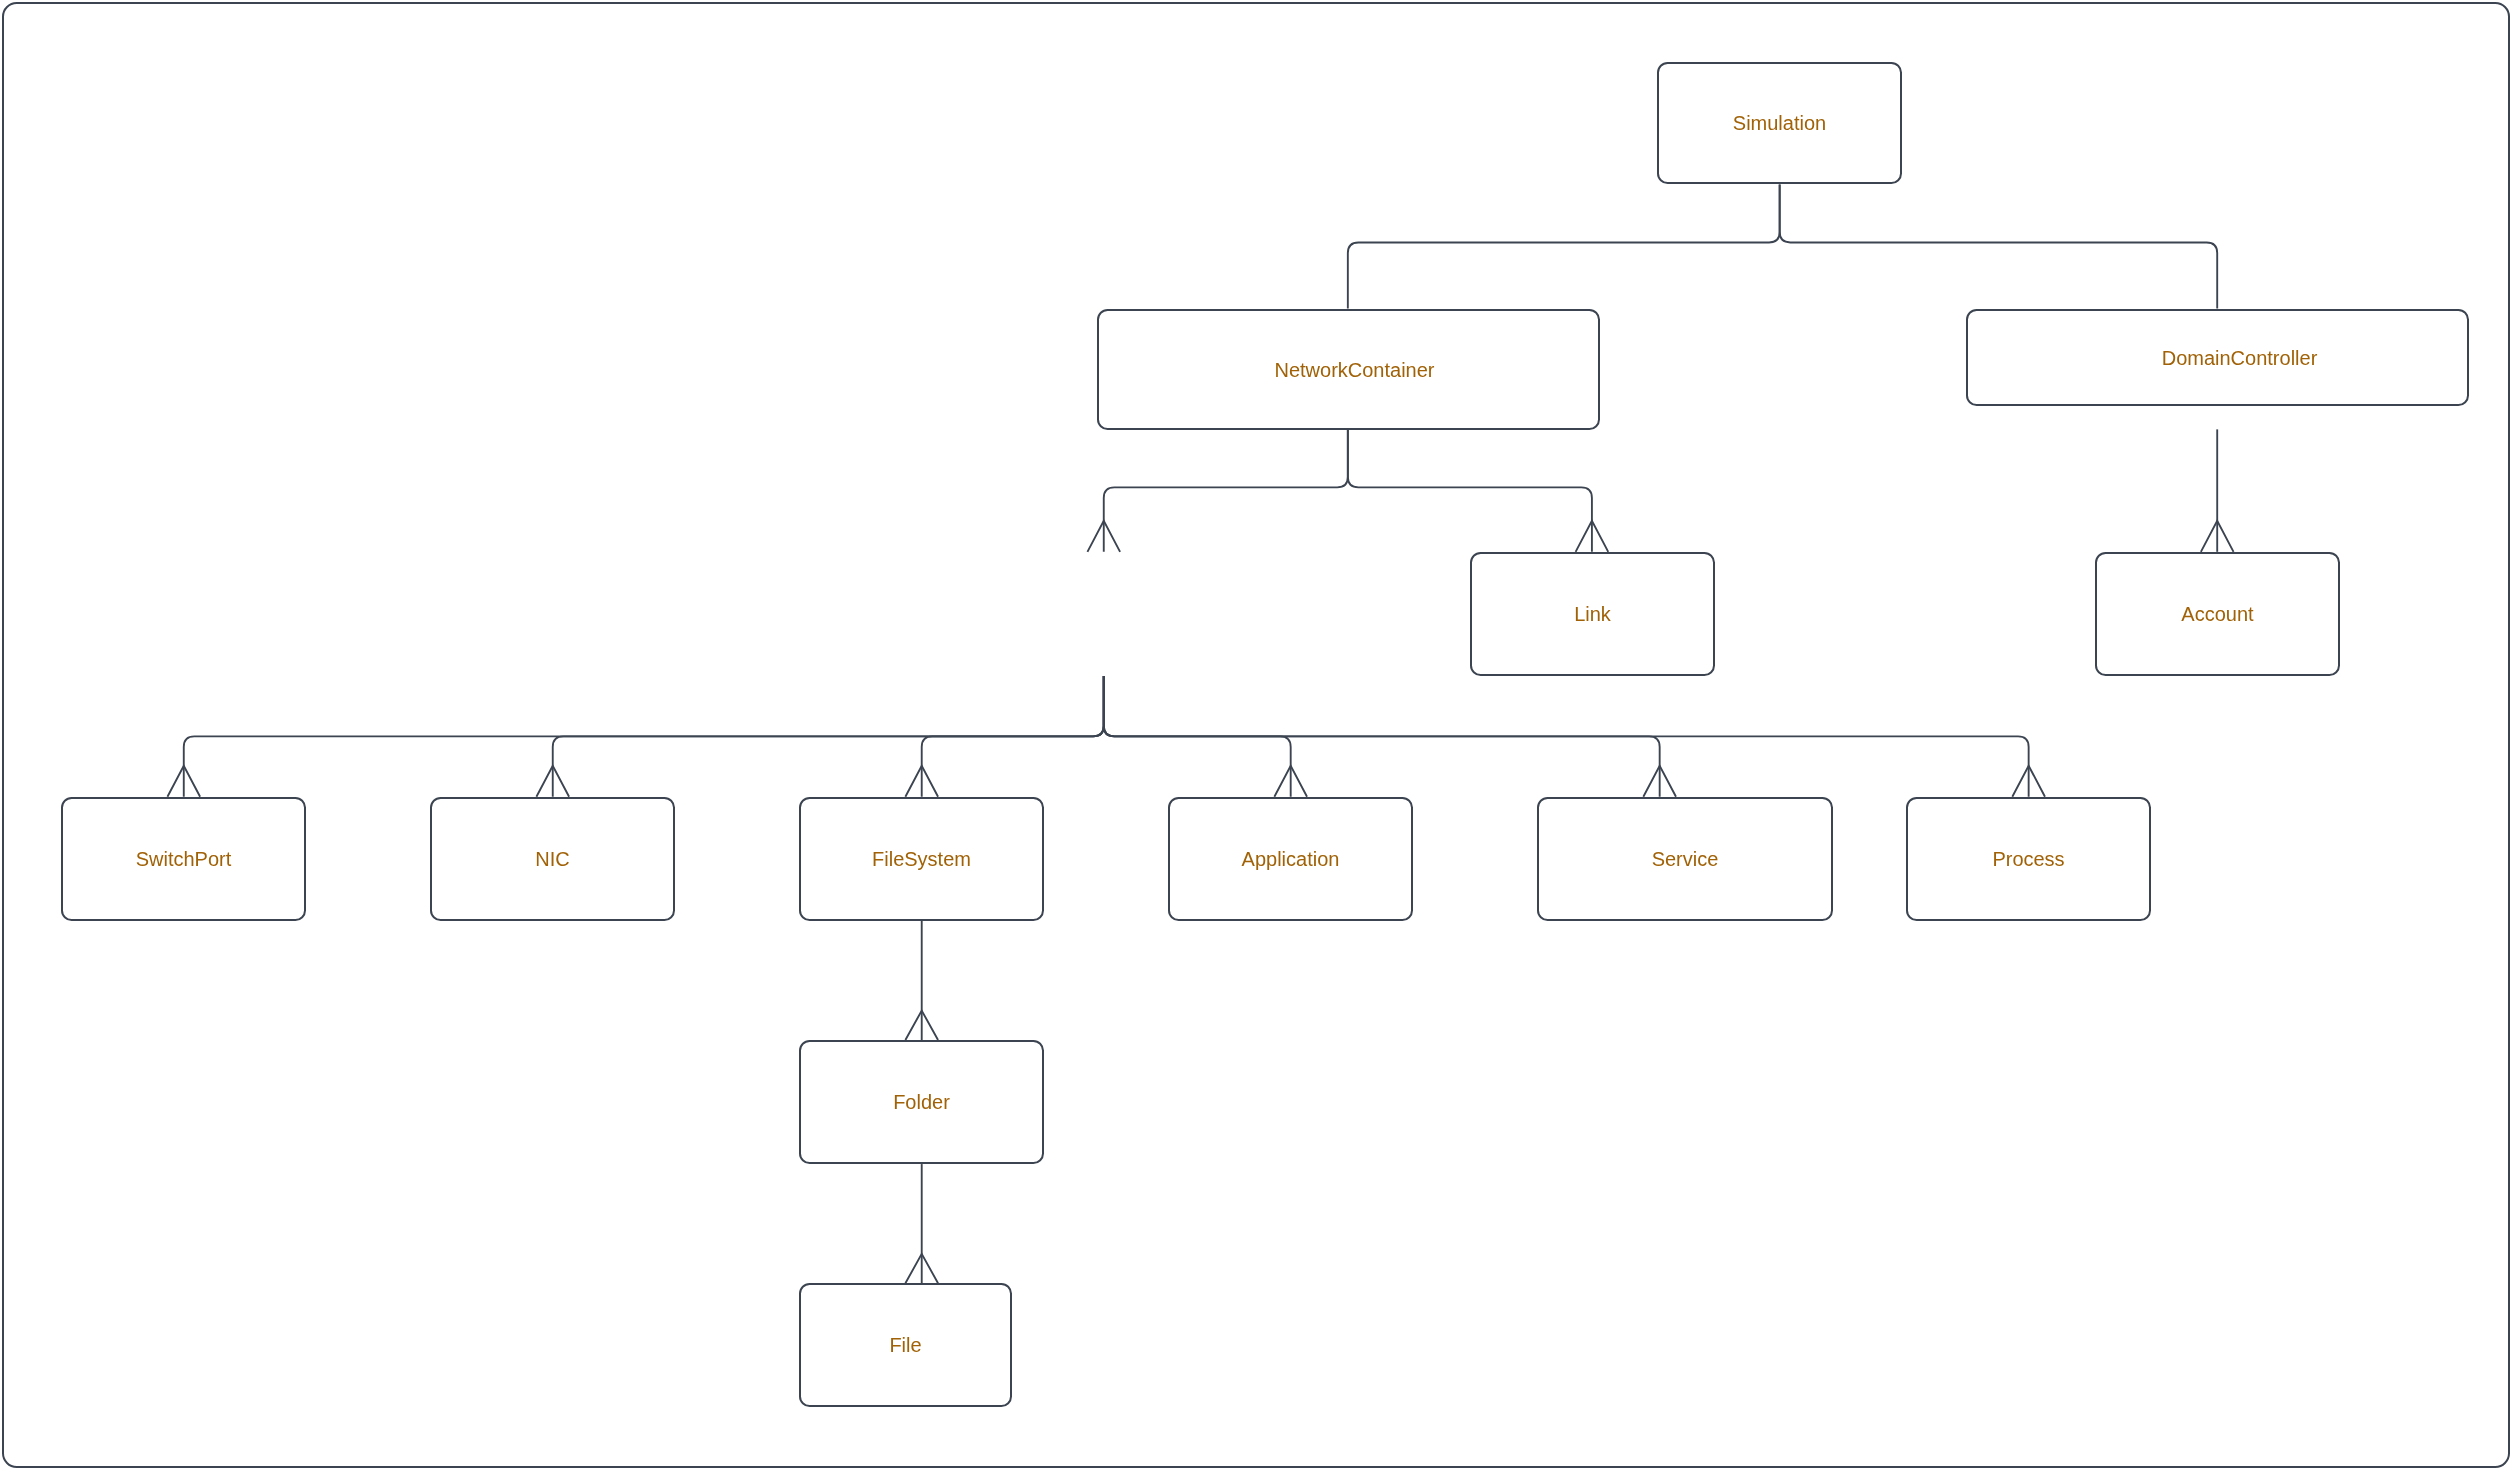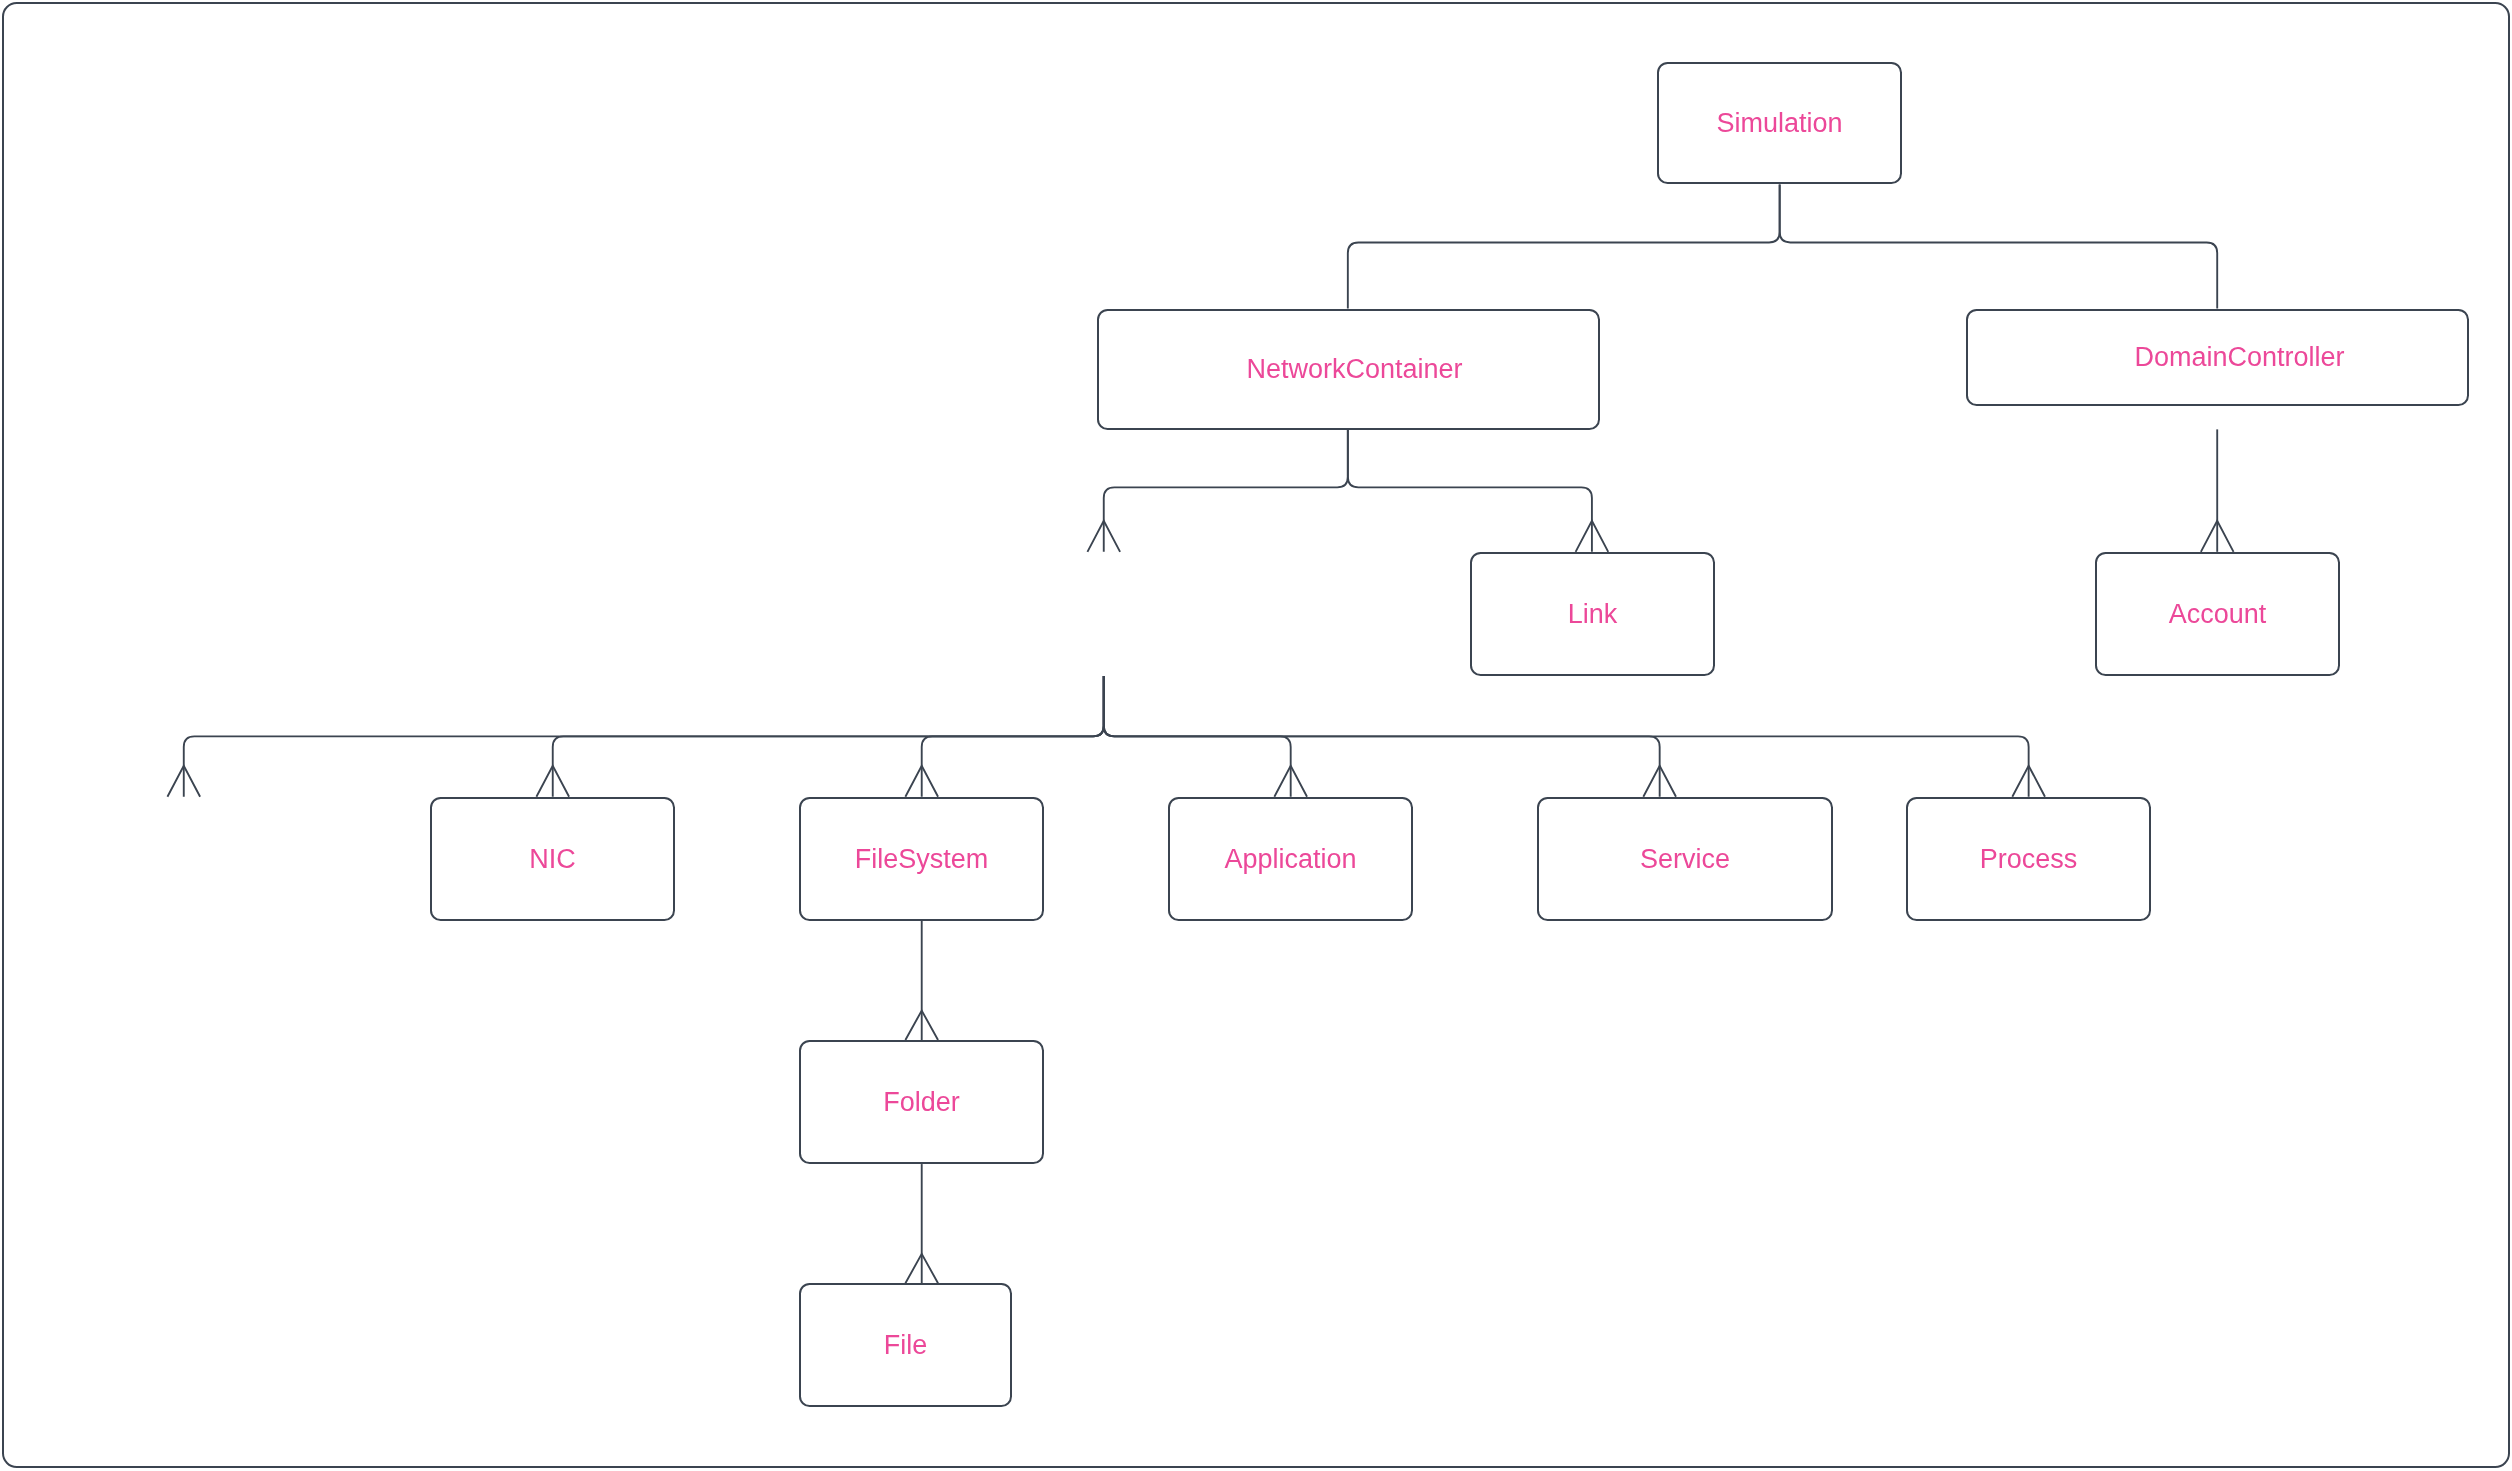--- a/index.html
+++ b/index.html
@@ -43,22 +43,22 @@
     box-sizing: border-box;
     background: #ffffff;
     border: 2px solid #3b4450;
     border-radius: 10.6px;
     display: flex;
     align-items: center;
     justify-content: center;
     cursor: default;
   }
   .node .label {
-    font-size: 27px;
-    color: #ec4899;
+    font-size: 20px;
+    color: #a16207;
     line-height: 1;
     white-space: nowrap;
   }
 </style>
 </head>
 <body>
 
 <div class="stage">
   <div class="canvas-frame"></div>
 
@@ -116,20 +116,23 @@
 
 
   <div class="node" style="left:1470px; top:552px; width:245px; height:124px;">
     <span class="label">Link</span>
   </div>
 
   <div class="node" style="left:2095px; top:552px; width:245px; height:124px;">
     <span class="label">Account</span>
   </div>
 
+  <div class="node" style="left:61px; top:797px; width:245px; height:124px;">
+    <span class="label">SwitchPort</span>
+  </div>
 
   <div class="node" style="left:430px; top:797px; width:245px; height:124px;">
     <span class="label">NIC</span>
   </div>
 
   <div class="node" style="left:799px; top:797px; width:245px; height:124px;">
     <span class="label">FileSystem</span>
   </div>
 
   <div class="node" style="left:1168px; top:797px; width:245px; height:124px;">

